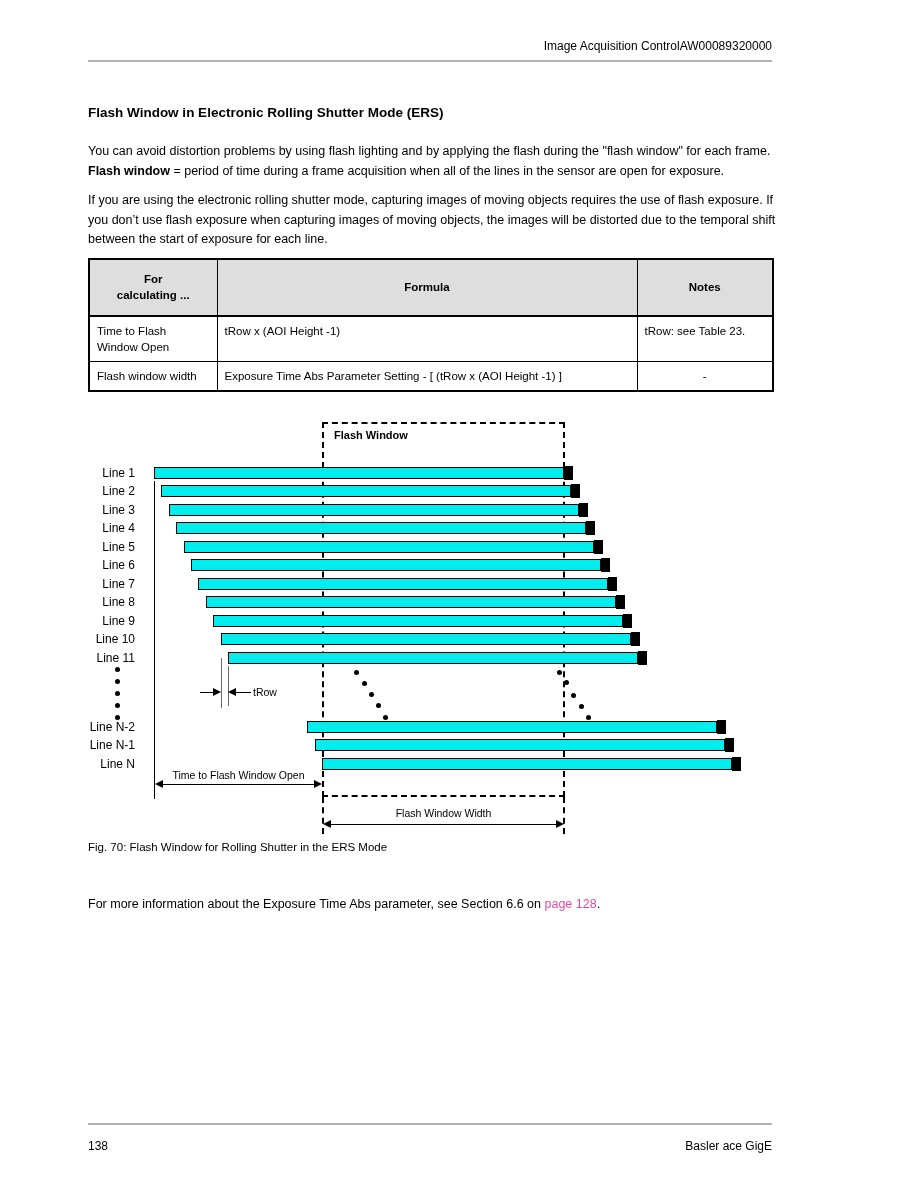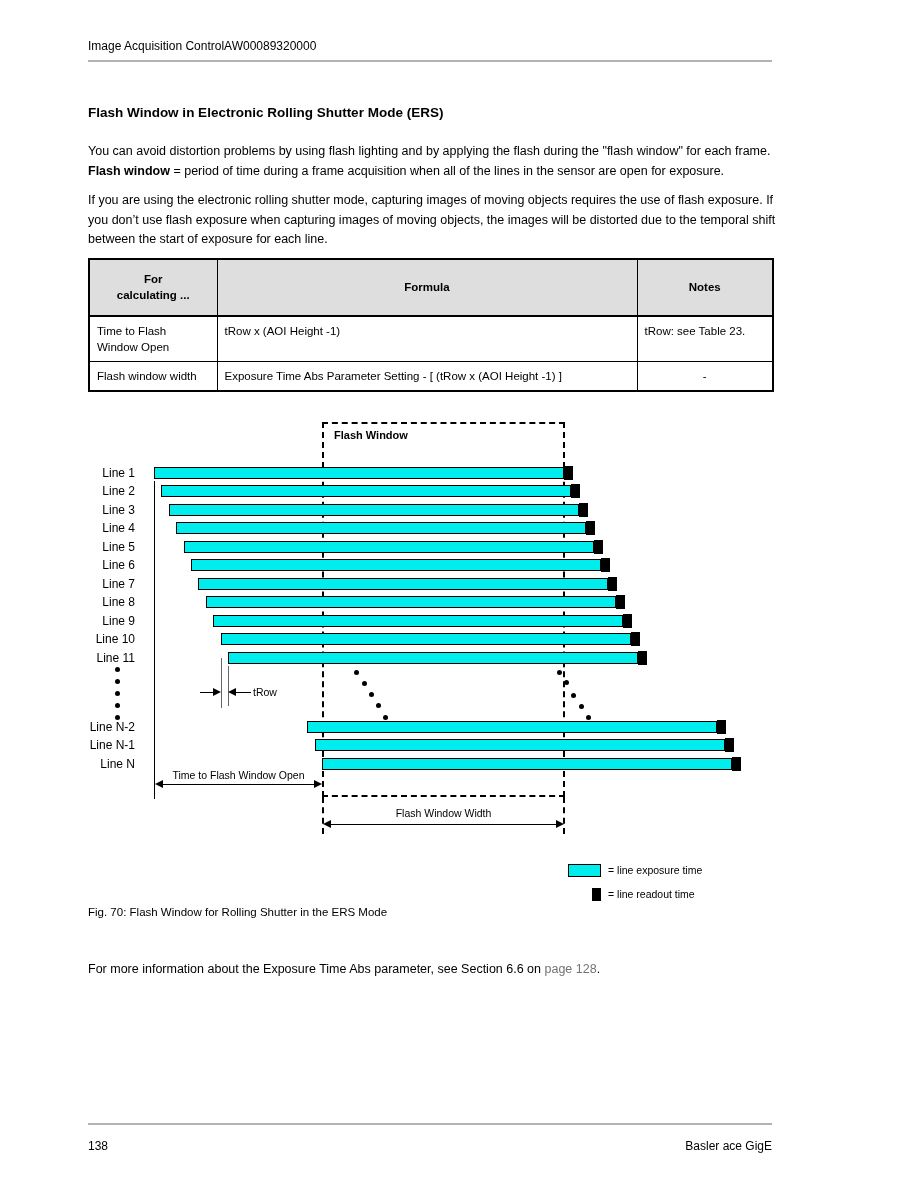--- a/index.html
+++ b/index.html
@@ -4,21 +4,21 @@
 <style>
   * { margin:0; padding:0; box-sizing:border-box; }
   html,body { background:#ffffff; }
   .page {
     position:relative; width:902px; height:1197px; background:#fff;
     font-family:"Liberation Sans","DejaVu Sans",sans-serif; color:#000;
     overflow:hidden;
   }
   .content { position:absolute; left:88px; top:0; width:684px; }
 
-  .page-header { display:flex; justify-content:flex-start; padding-top:39px; font-size:12px; }
+  .page-header { display:flex; justify-content:flex-end; padding-top:39px; font-size:12px; }
   .rule { height:2px; background:#b3b3b3; margin-top:7px; }
 
   .section-heading { margin-top:40px; font-size:18.5px; font-weight:normal; display:flex; line-height:24px; }
   .sec-num { width:72px; }
 
   .subhead { margin-top:42px; font-size:13.5px; font-weight:bold; line-height:17px; }
 
   p.body { margin-top:21px; font-size:12.5px; line-height:19.6px; width:690px; }
   p.body + p.body { margin-top:10px; }
 
@@ -53,21 +53,21 @@
   .legend-row { display:flex; align-items:center; }
   .legend-row + .legend-row { margin-top:11px; }
   .swatch-area { width:33px; height:13px; display:flex; }
   .swatch-exposure { width:33px; height:13px; background:#00eded; border:1px solid #000; }
   .swatch-readout { width:9px; height:13px; background:#000; margin-left:24px; }
   .legend-text { margin-left:7px; }
 
   .caption { margin-top:5px; font-size:11.5px; }
 
   .more-info { margin-top:44px; font-size:12.5px; }
-  .page-link { color:#737373; text-decoration:none; cursor:pointer; }
+  .page-link { color:#ec4899; text-decoration:none; cursor:pointer; }
 
   .footer-rule { position:absolute; left:88px; width:684px; top:1123px; height:2px; background:#b3b3b3; }
   .page-footer { position:absolute; left:88px; width:684px; top:1139px; display:flex; justify-content:space-between; font-size:12px; }
 </style>
 </head>
 <body>
 
 <div class="page">
   <div class="content">
 
@@ -218,34 +218,20 @@
         <div class="dot" style="left: 281px; top: 276px;"></div>
         <div class="dot" style="left: 288px; top: 287px;"></div>
         <div class="dot" style="left: 295px; top: 299px;"></div>
         <div class="dot" style="left: 469px; top: 254px;"></div>
         <div class="dot" style="left: 476px; top: 264px;"></div>
         <div class="dot" style="left: 483px; top: 277px;"></div>
         <div class="dot" style="left: 491px; top: 288px;"></div>
         <div class="dot" style="left: 498px; top: 299px;"></div>
       </div>
 
-    <div class="legend">
-      <div class="legend-row">
-        <span class="swatch-area">
-            <span class="swatch-exposure"></span>
-          </span>
-        <span class="legend-text">= line exposure time</span>
-      </div>
-      <div class="legend-row">
-        <span class="swatch-area">
-            <span class="swatch-readout"></span>
-          </span>
-        <span class="legend-text">= line readout time</span>
-      </div>
-    </div>
 
     <div class="caption">Fig. 70: Flash Window for Rolling Shutter in the ERS Mode</div>
 
     <p class="more-info"><span>For more information about the Exposure Time Abs parameter, see Section 6.6 on </span><a class="page-link">page 128</a><span>.</span></p>
 
   </div>
 
   <div class="footer-rule"></div>
   <div class="page-footer">
     <span>138</span>

